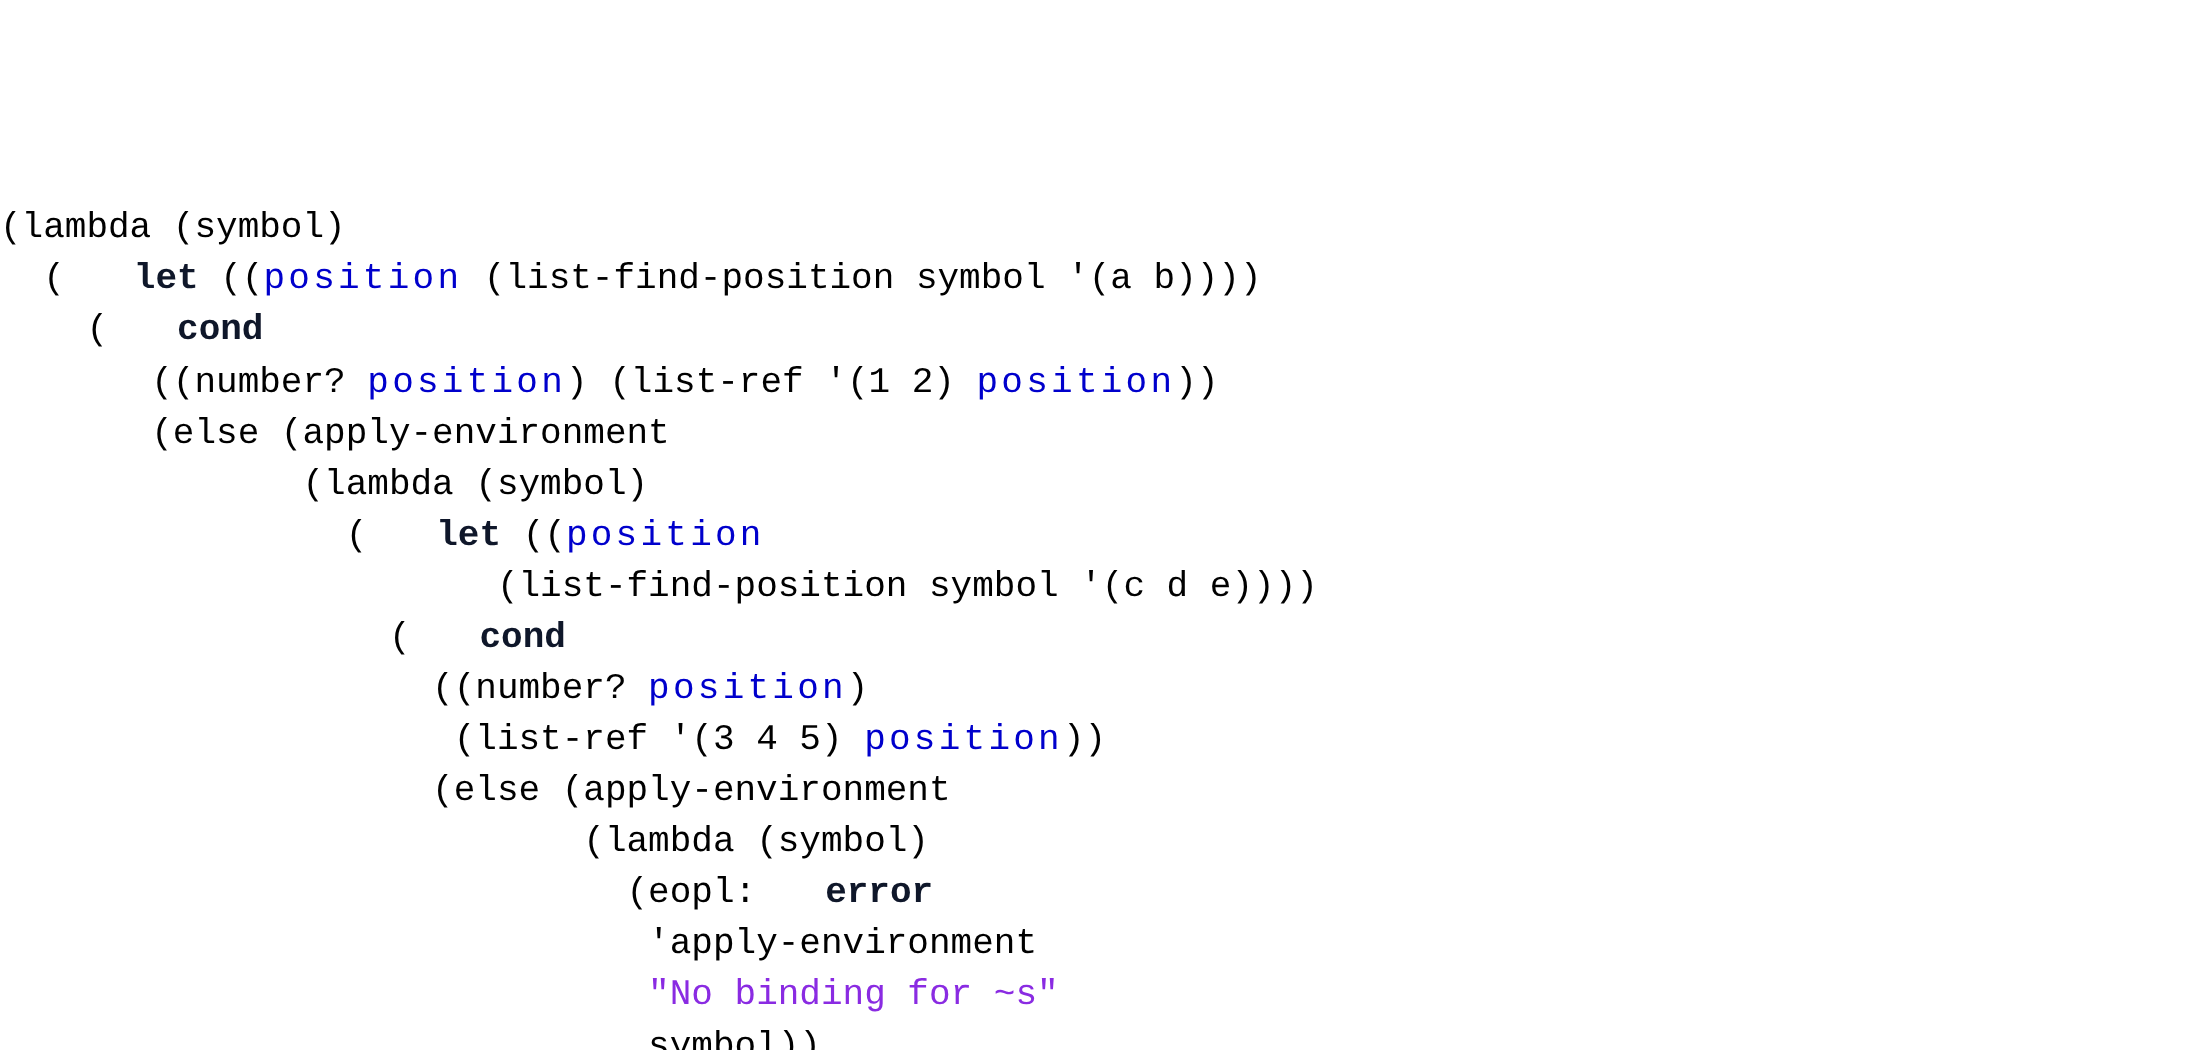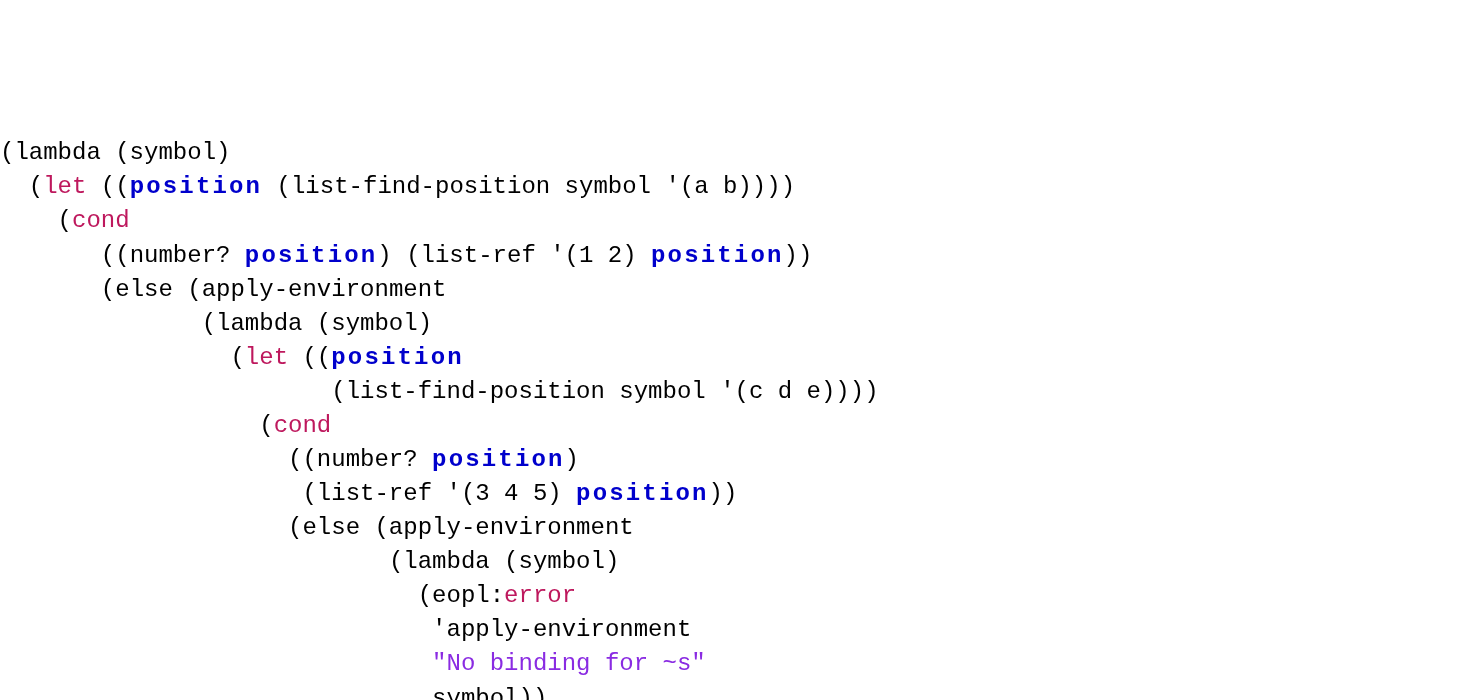--- a/index.html
+++ b/index.html
@@ -10,26 +10,27 @@
       line-height: 1.42;
       background: #ffffff;
       color: #000000;
       white-space: pre;
     }
     .code {
       padding: 0;
       margin: 0;
     }
     .kw {
-      color: #be185d;
-      font-weight: normal;
+      color: #0f172a;
+      font-weight: bold;
+      margin-left: 46px;
     }
     .ident {
       color: #0000cc;
-      font-weight: bold;
+      font-weight: normal;
       letter-spacing: 0.09em;
     }
     .str {
       color: #8a2be2;
     }
   </style>
 </head>
 <body>
 
 

